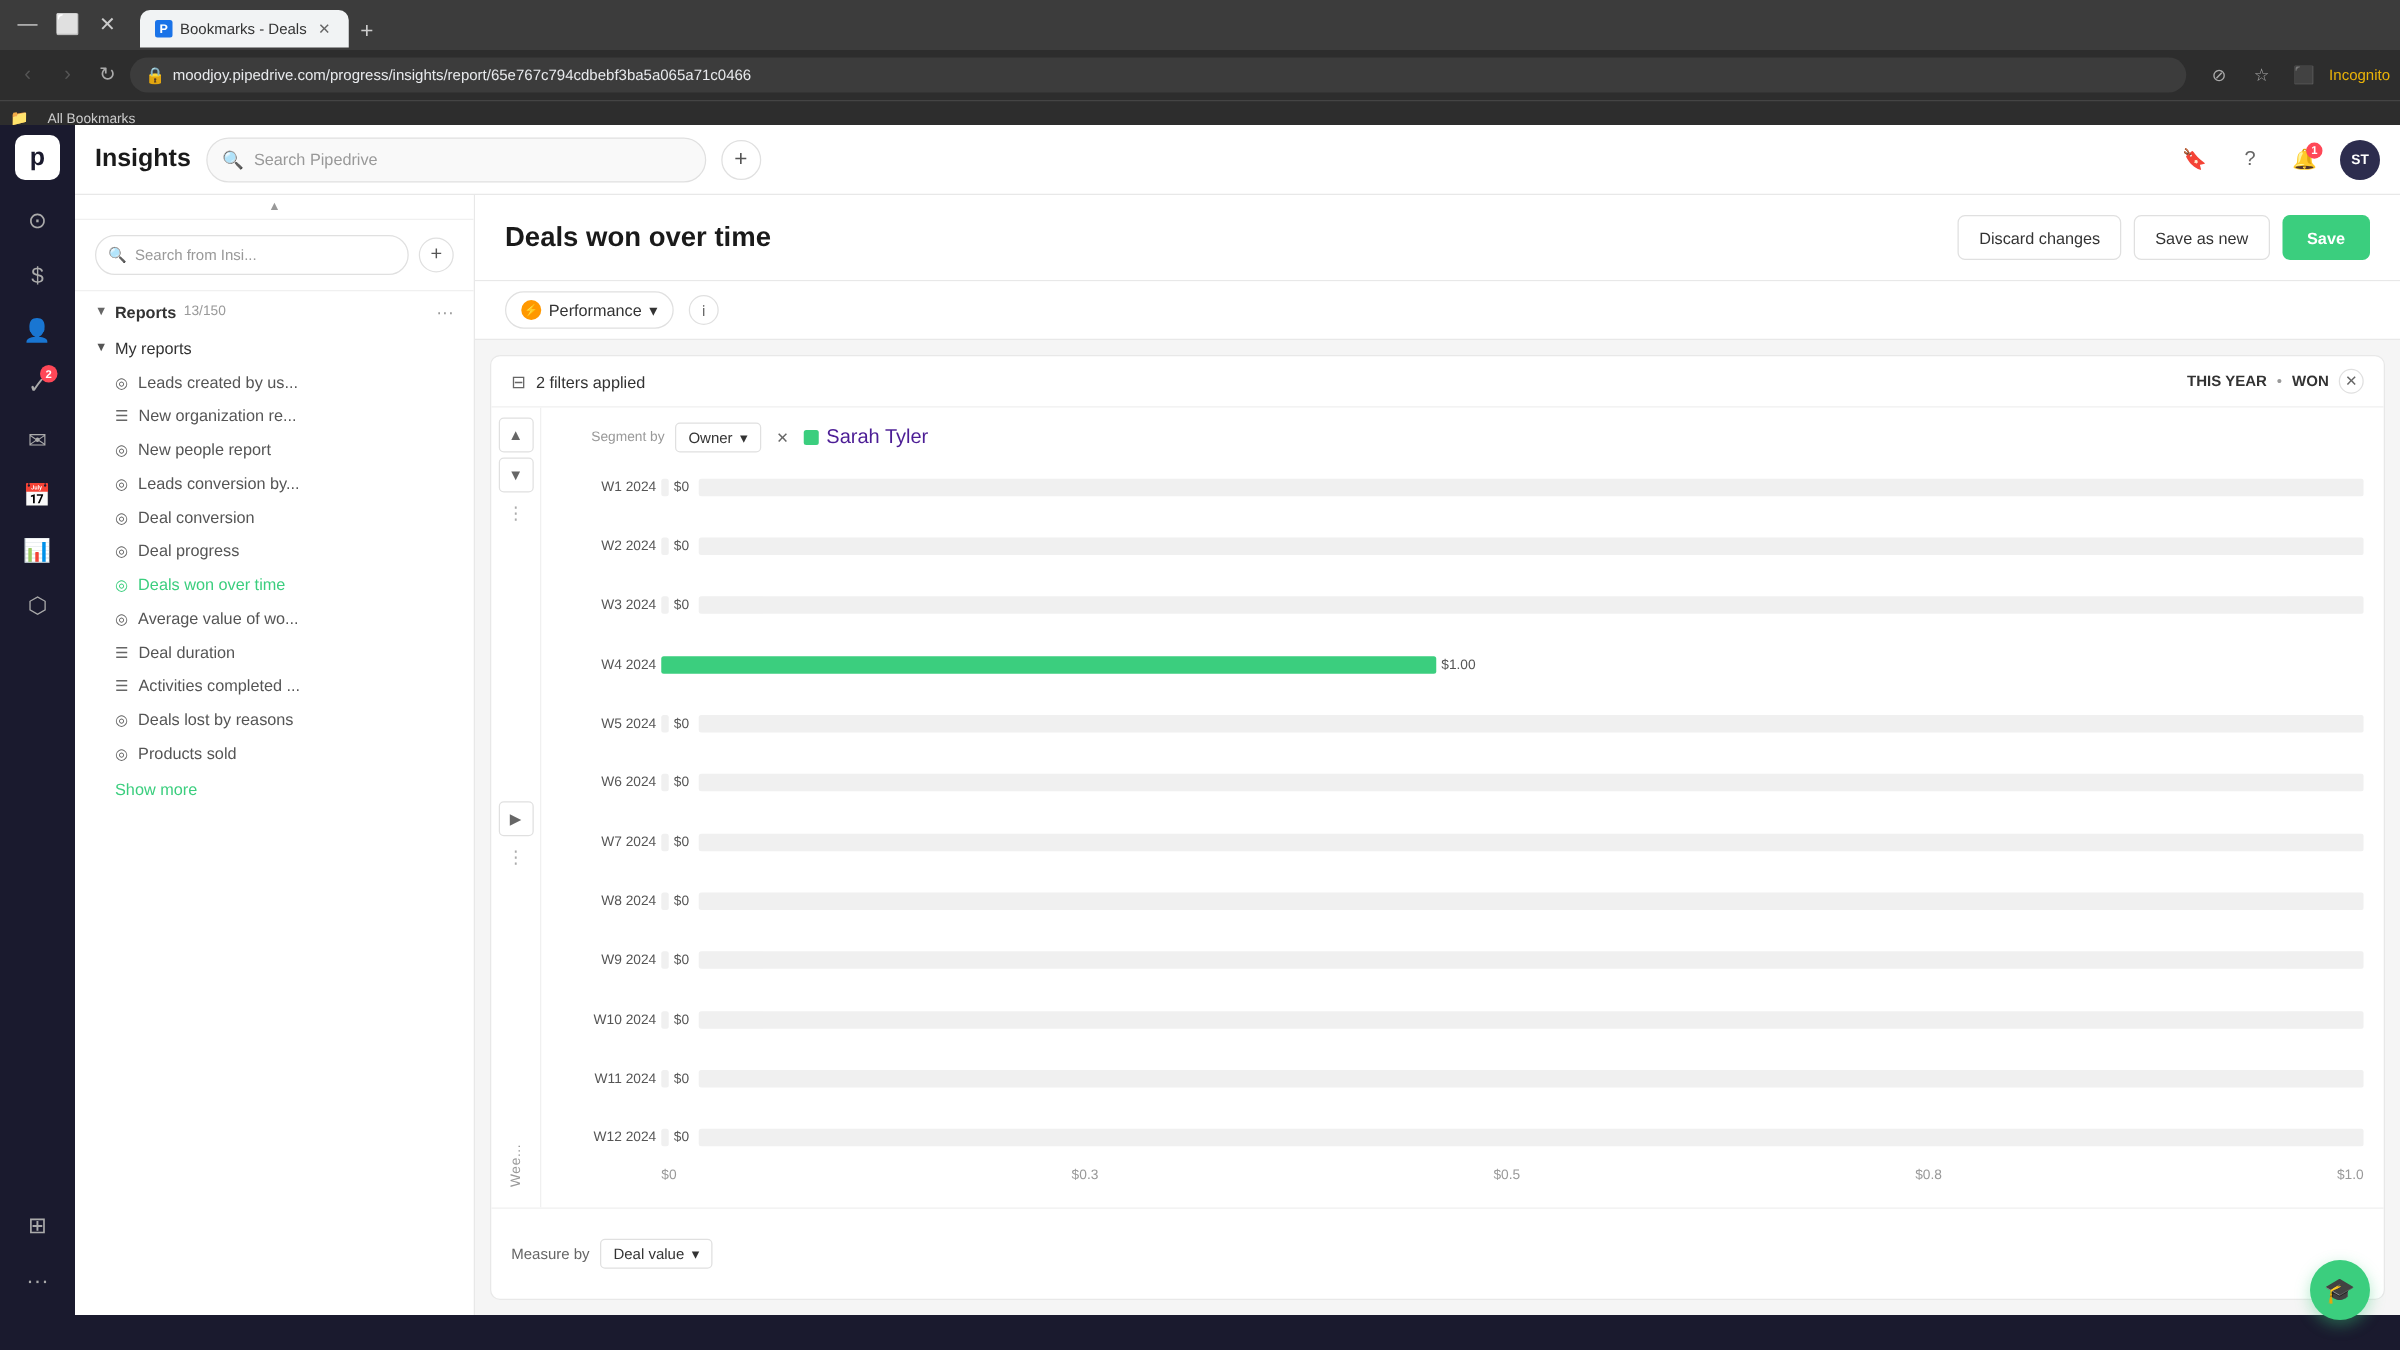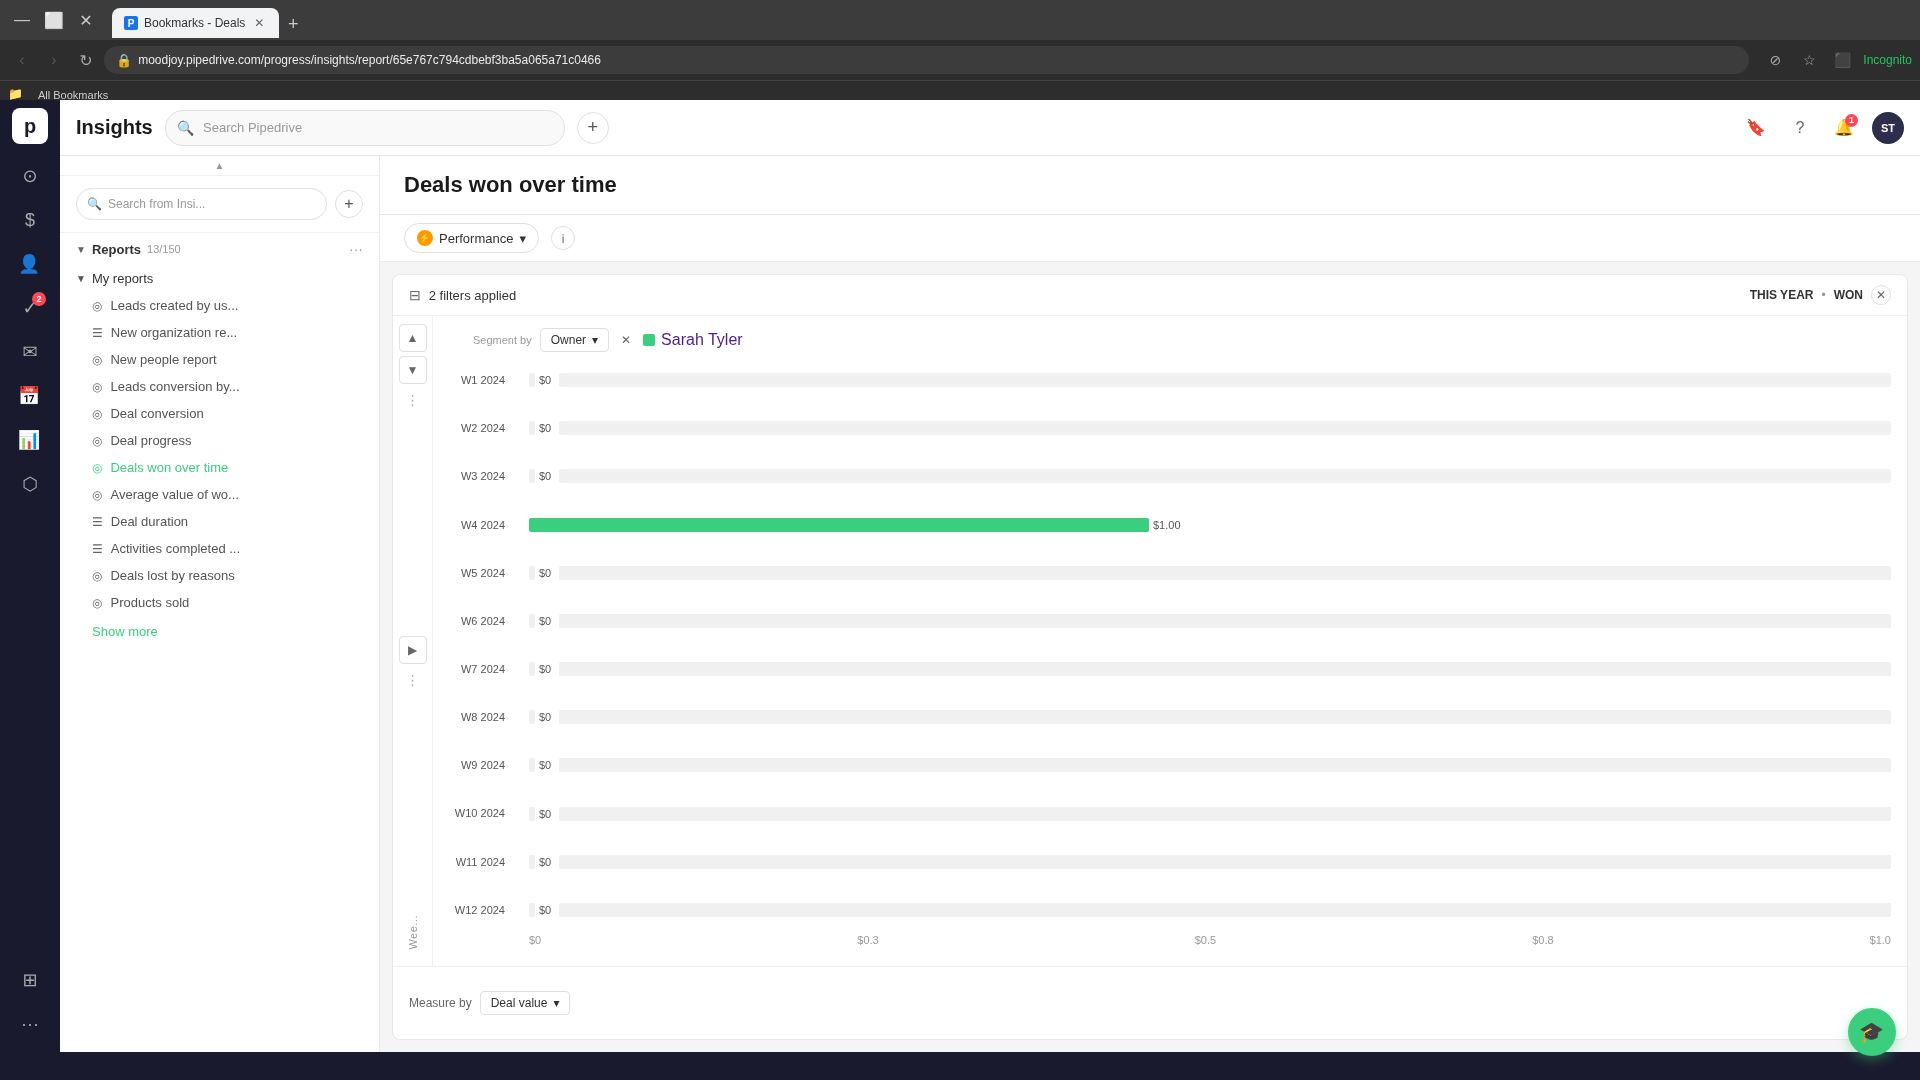--- a/index.html
+++ b/index.html
@@ -126,21 +126,21 @@
       background: transparent;
       border: none;
       color: #aaa;
       font-size: 14px;
       cursor: pointer;
       display: flex; align-items: center; justify-content: center;
       border-radius: 50%;
     }
     .incognito-label {
       font-size: 12px;
-      color: #22c55e;
+      color: #eab308;
     }
     .bookmarks-bar {
       height: 28px;
       background: #2d2d2d;
       border-top: 1px solid #444;
       display: flex;
       align-items: center;
       padding: 0 8px;
       gap: 4px;
     }
@@ -692,21 +692,21 @@
       width: 80px;
       display: flex;
       flex-direction: column;
       justify-content: space-around;
       padding: 0;
     }
     .bar-label {
       font-size: 11px;
       color: #555;
       text-align: right;
-      padding-right: 24px;
+      padding-right: 4px;
       height: 24px;
       display: flex;
       align-items: center;
       justify-content: flex-end;
     }
     .bar-row {
       display: flex;
       align-items: center;
       height: 24px;
       gap: 4px;
@@ -944,20 +944,25 @@
           <span>Products sold</span>
         </div>
 
         <button class="show-more-btn">Show more</button>
       </div>
 
       <div class="report-area">
 
         <div class="report-header">
           <h1 class="report-title">Deals won over time</h1>
+          <div class="report-actions">
+            <button class="discard-btn">Discard changes</button>
+            <button class="save-new-btn">Save as new</button>
+            <button class="save-btn">Save</button>
+          </div>
         </div>
 
         <div class="report-controls">
           <button class="performance-btn">
             <div class="performance-icon">⚡</div>
             <span>Performance</span>
             <span>▾</span>
           </button>
           <button class="info-btn">ℹ</button>
         </div>

